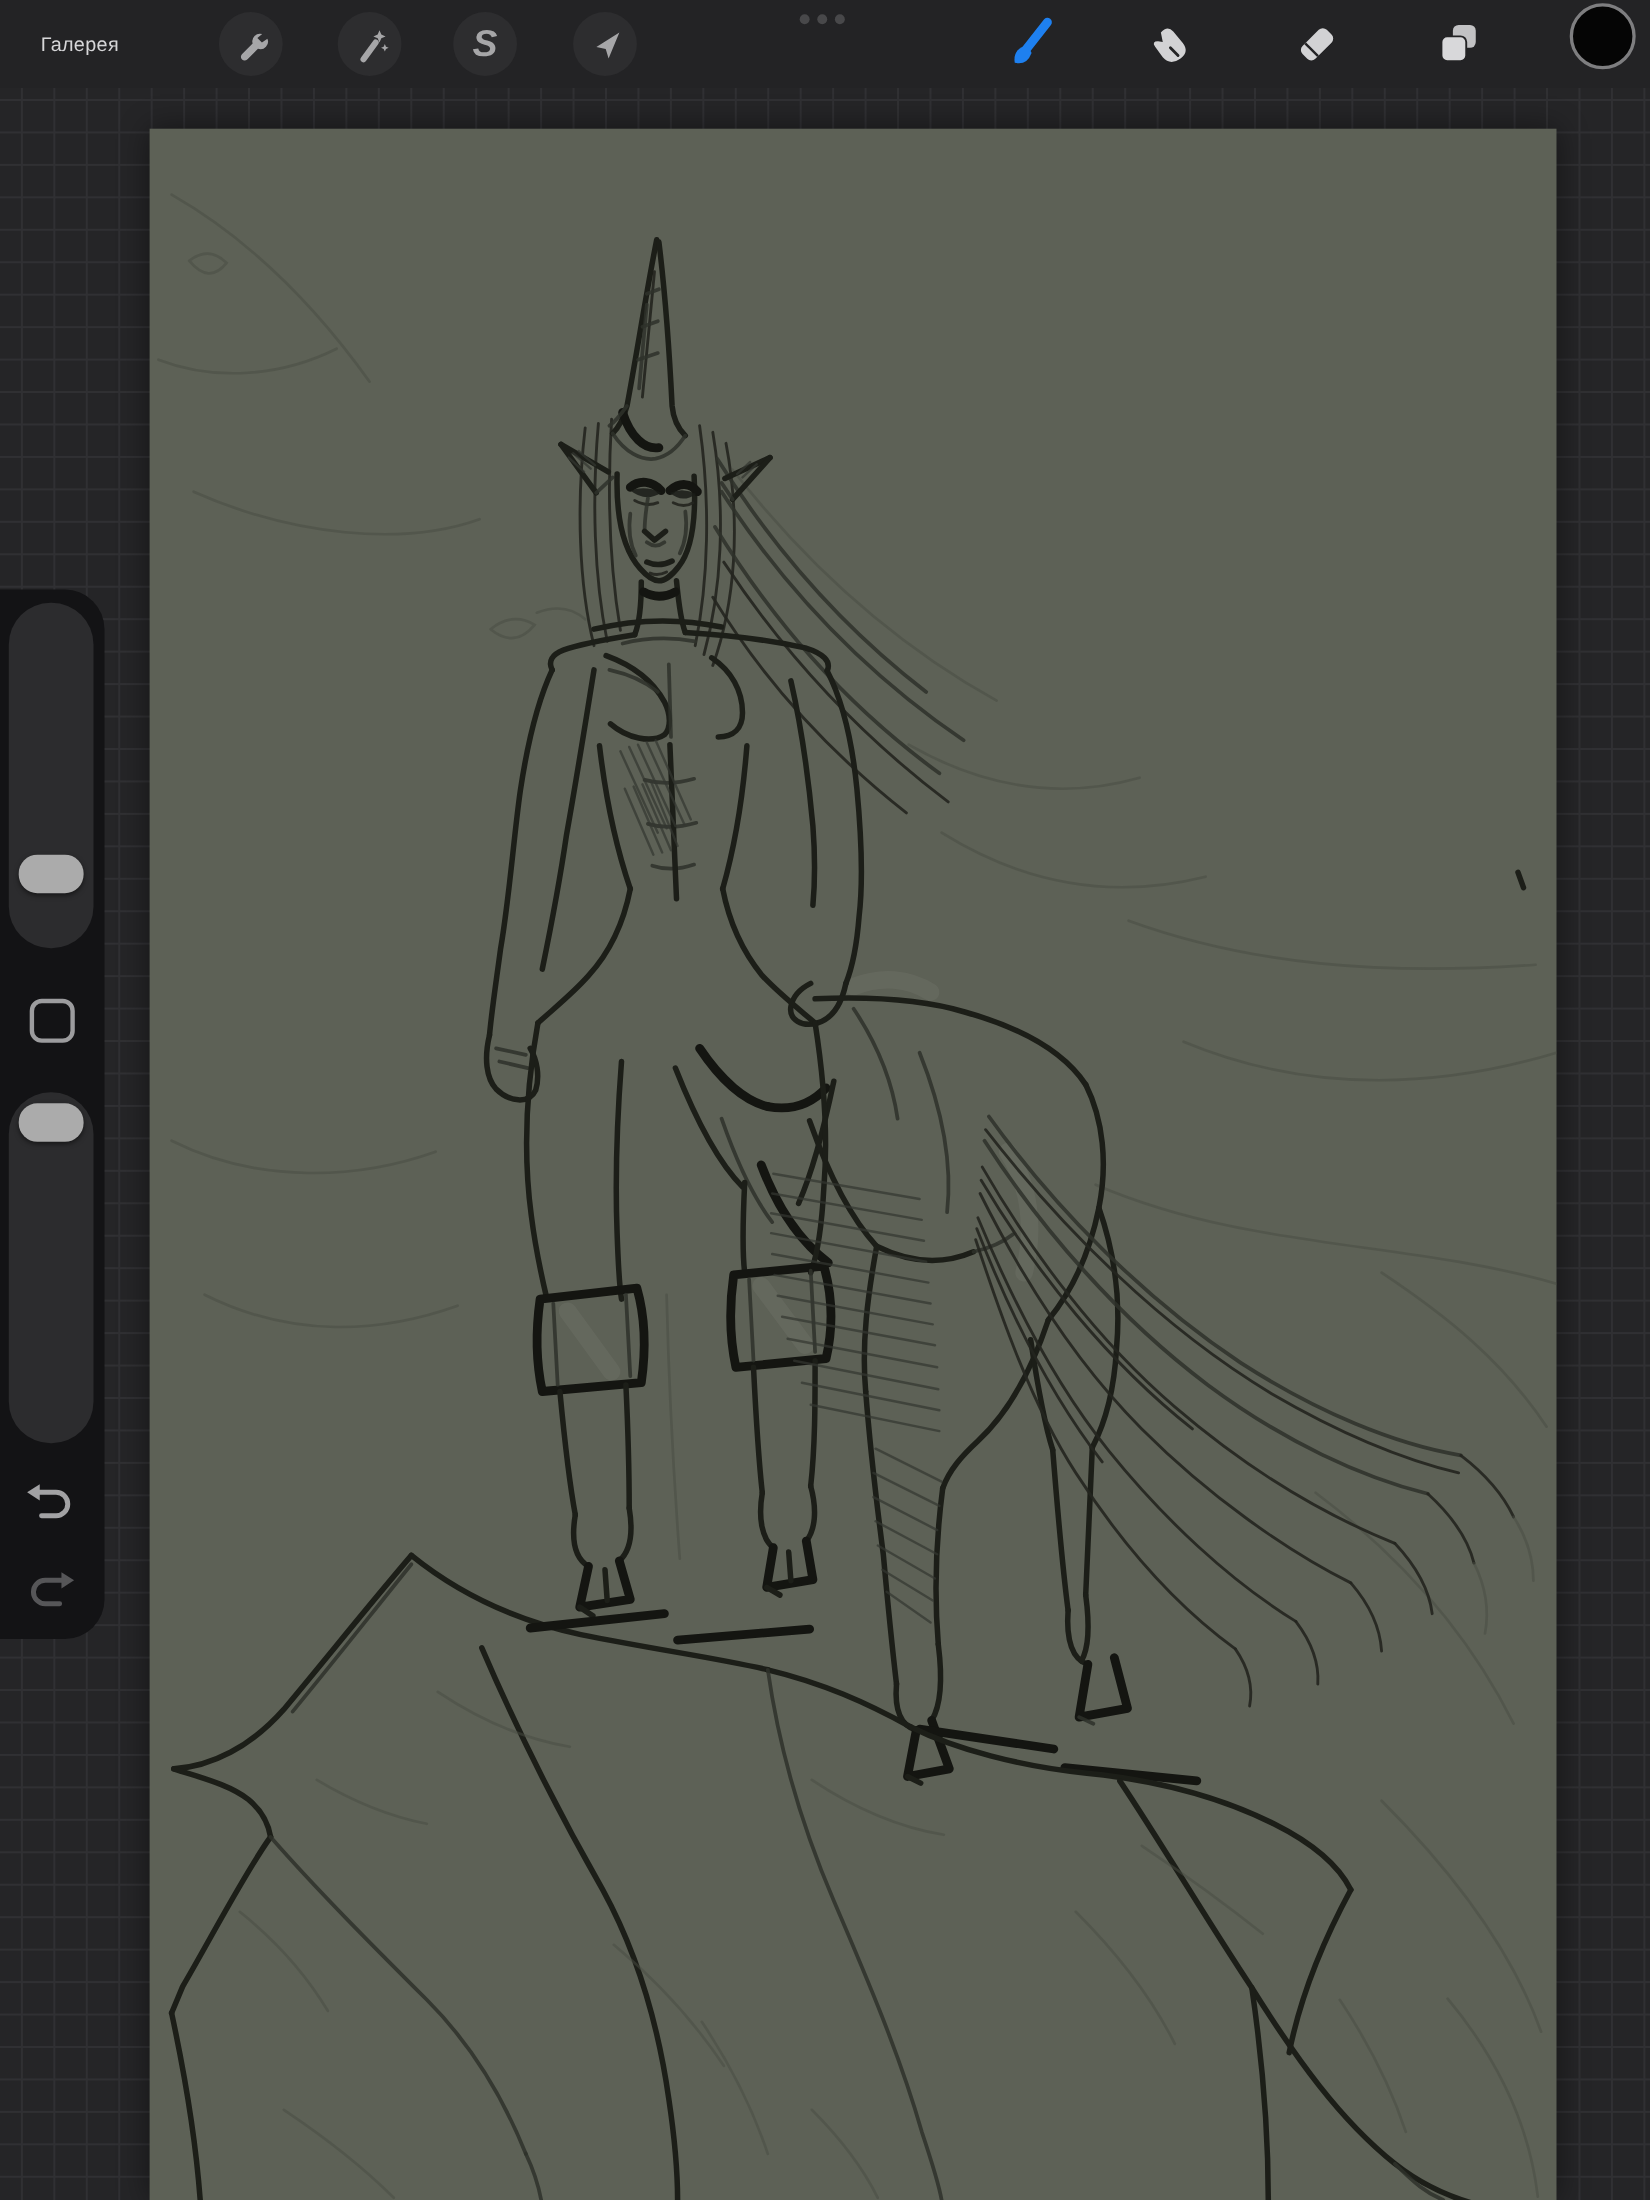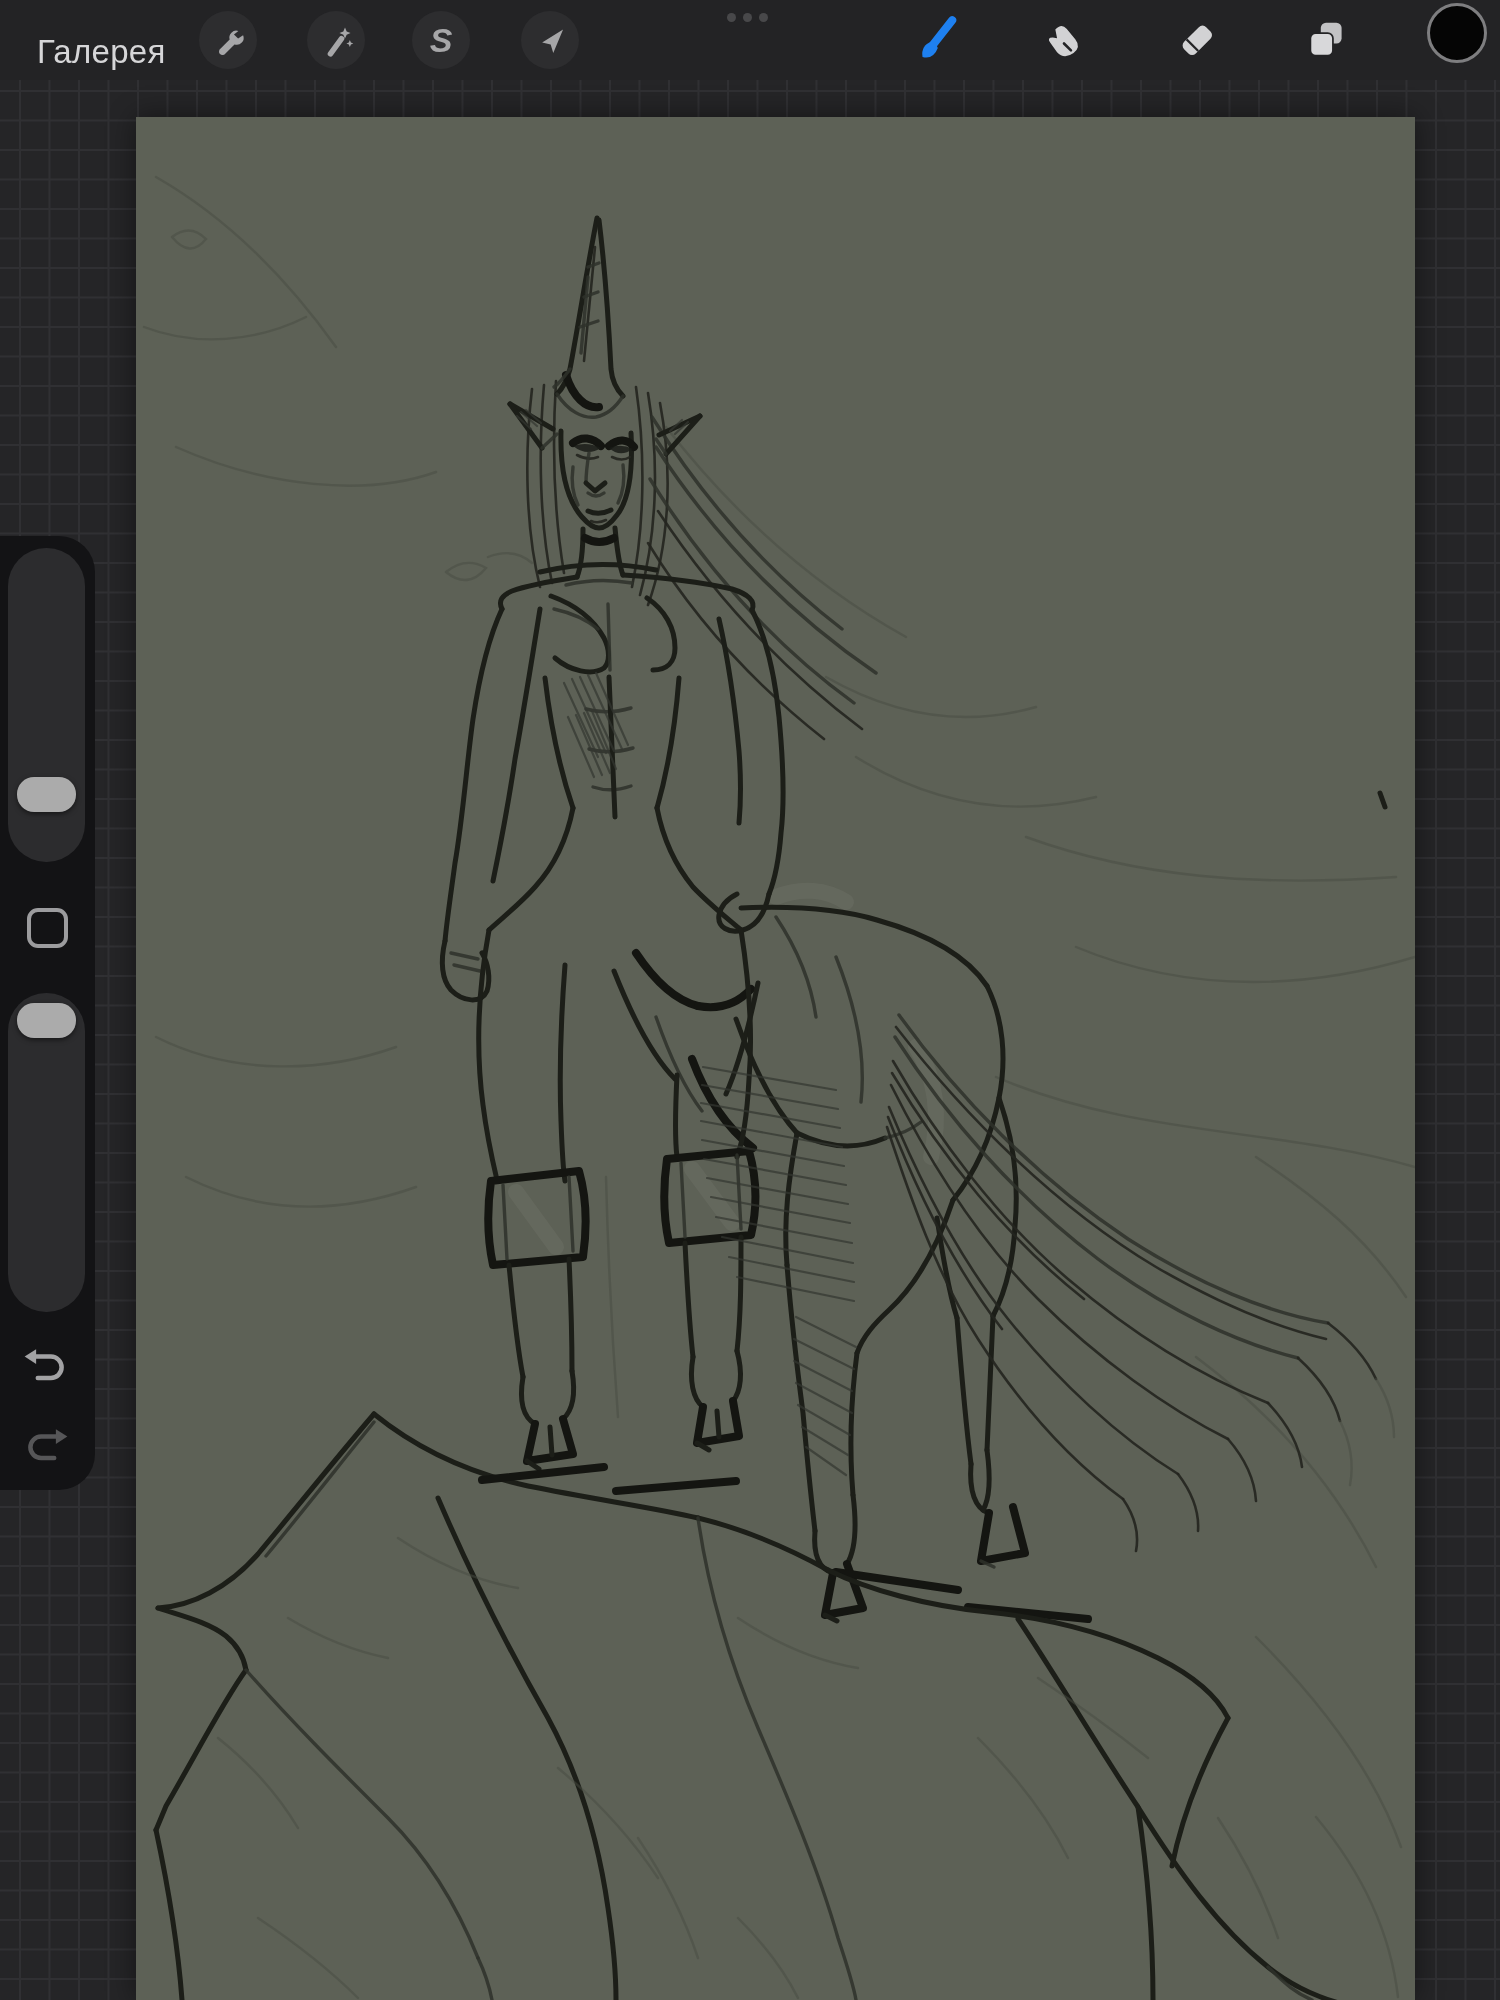--- a/index.html
+++ b/index.html
@@ -10,22 +10,22 @@
   #workspace{position:absolute;left:0;top:80px;width:1500px;height:1920px;
     background-color:#252527;
     background-image:
       linear-gradient(to right, #303033 2px, transparent 2px),
       linear-gradient(to bottom, #303033 2px, transparent 2px);
     background-size:29.5px 29.5px;
     background-position:19px 10px;}
 
   
   #topbar{position:absolute;left:0;top:0;width:1500px;height:80px;background:#232325;z-index:30;}
-  .gallery{position:absolute;left:37px;top:12px;height:80px;display:flex;align-items:center;
-    color:#d6d6d8;font-size:33px;letter-spacing:.3px;cursor:default;}
+  .gallery{position:absolute;left:37px;top:0;height:80px;display:flex;align-items:center;
+    color:#d6d6d8;font-size:18px;letter-spacing:.3px;cursor:default;}
   .circbtn{position:absolute;top:11px;width:58px;height:58px;border-radius:50%;
     background:#2d2d2f;display:flex;align-items:center;justify-content:center;}
   .flatbtn{position:absolute;top:7px;width:66px;height:66px;display:flex;align-items:center;justify-content:center;}
   .dots{position:absolute;left:727px;top:13px;display:flex;gap:7px;}
   .dots i{width:9px;height:9px;border-radius:50%;background:#48484a;display:block;}
   #swatch{position:absolute;left:1427px;top:3px;width:60px;height:60px;border-radius:50%;
     background:#050505;border:3px solid #7e7e80;box-sizing:border-box;}
 
   
   #canvas{position:absolute;left:136px;top:117px;width:1279px;height:1883px;

